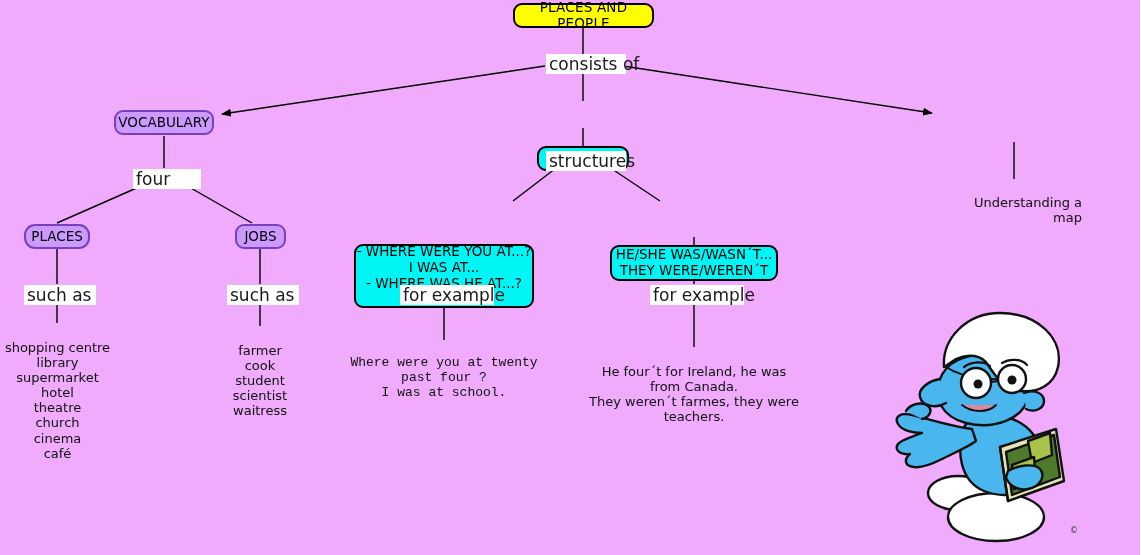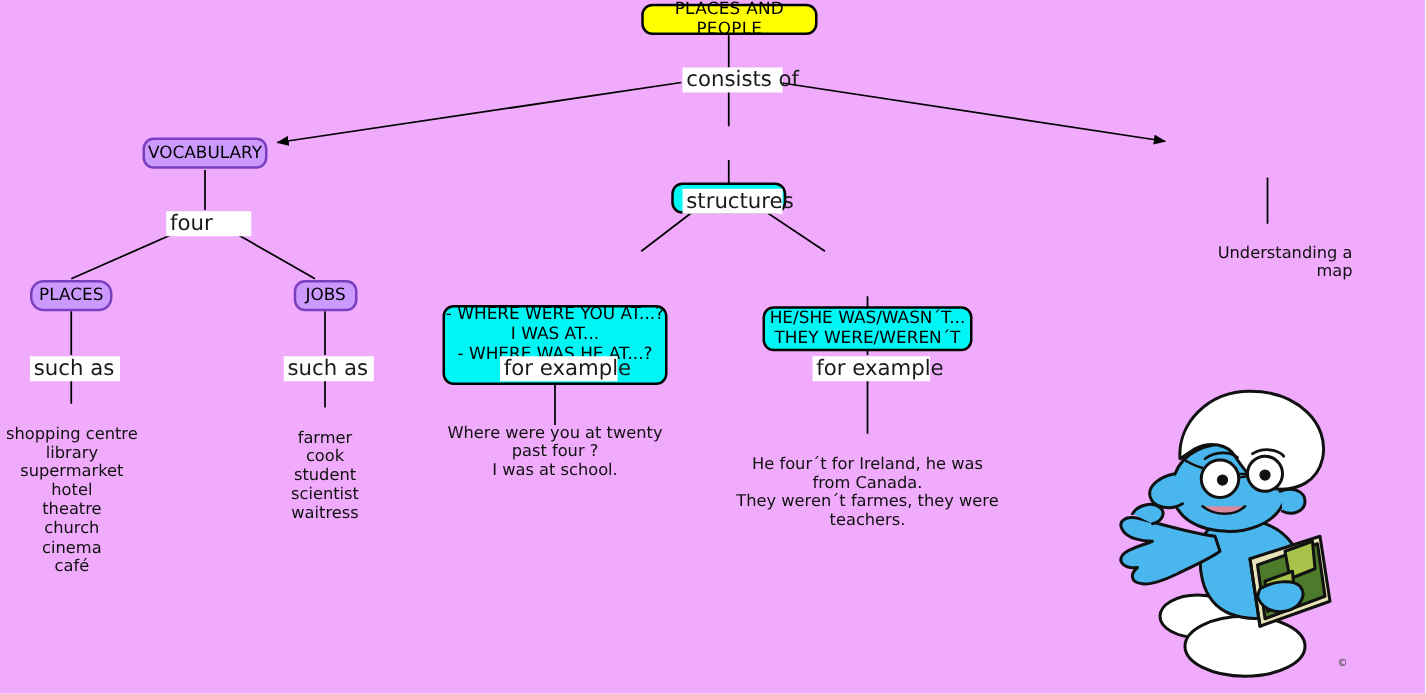--- a/index.html
+++ b/index.html
@@ -205,21 +205,21 @@
     <span>shopping centre
 library
 supermarket
 hotel
 theatre
 church
 cinema
 café</span>
   </div>
 
-  <div class="leaf-text" style="left:348px; top:324px; width:192px;">
+  <div class="leaf-text" style="left:348px; top:340px; width:192px;font-family:Liberation Mono, monospace;">
     <span>Where were you at twenty
 past four ?
 I was at school.</span>
   </div>
 
   <div class="leaf-text" style="left:588px; top:349px; width:212px;">
     <span>He four´t for Ireland, he was
 from Canada.
 They weren´t farmes, they were
 teachers.</span>

